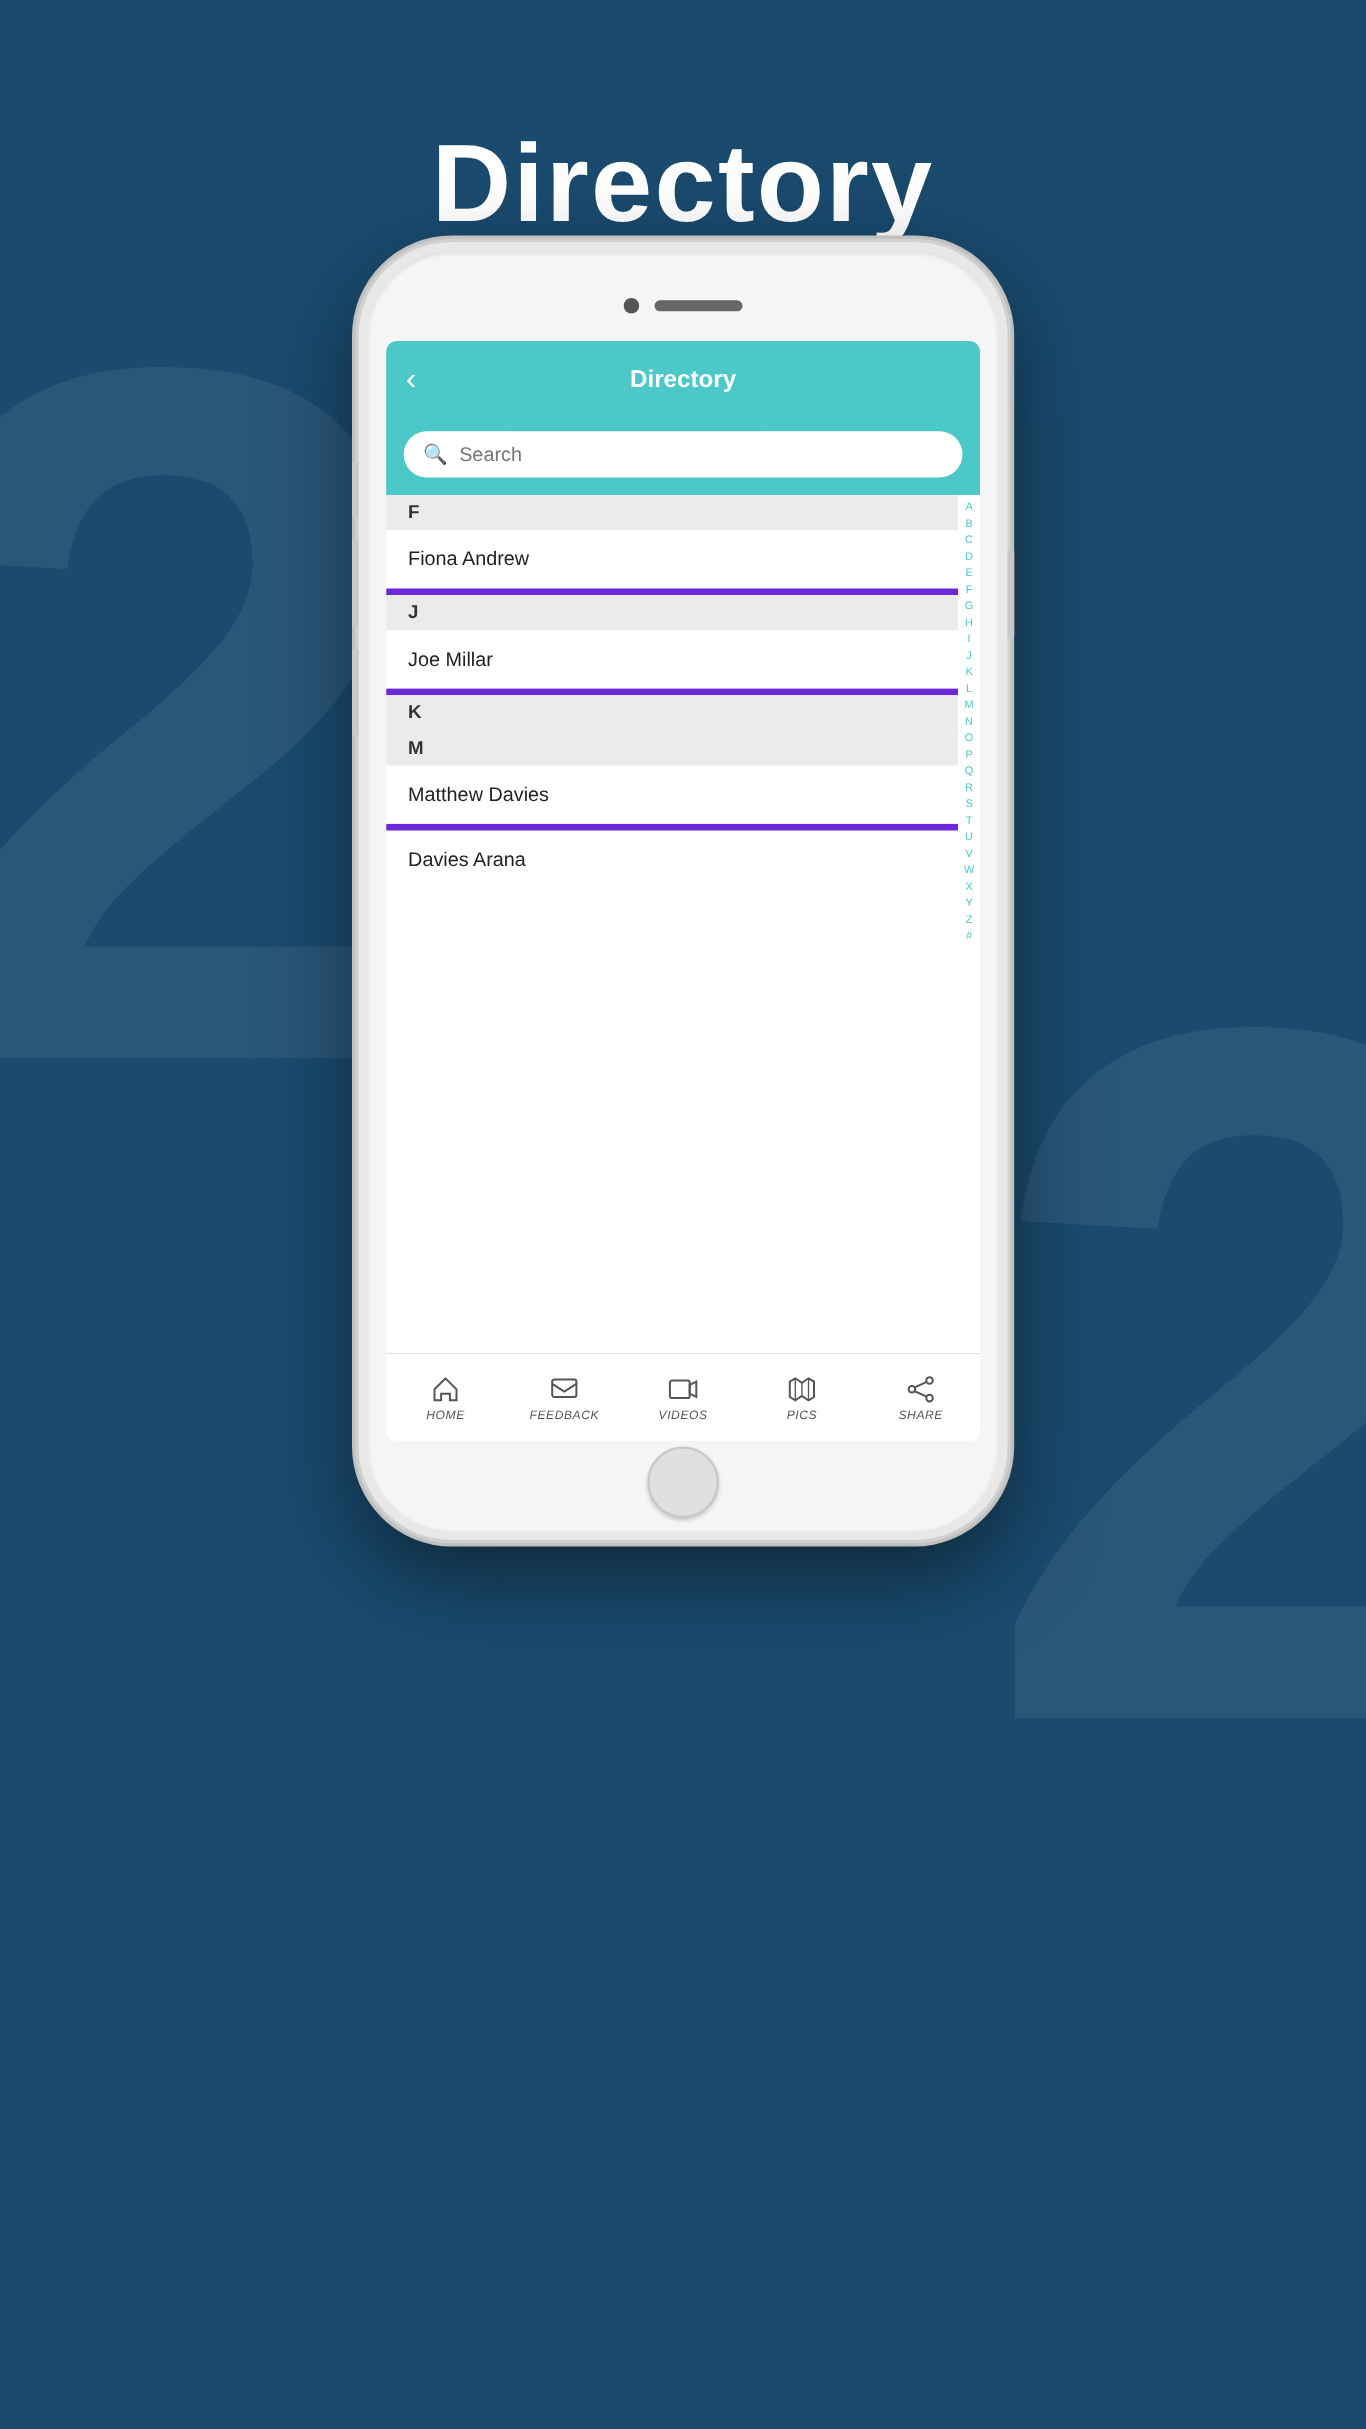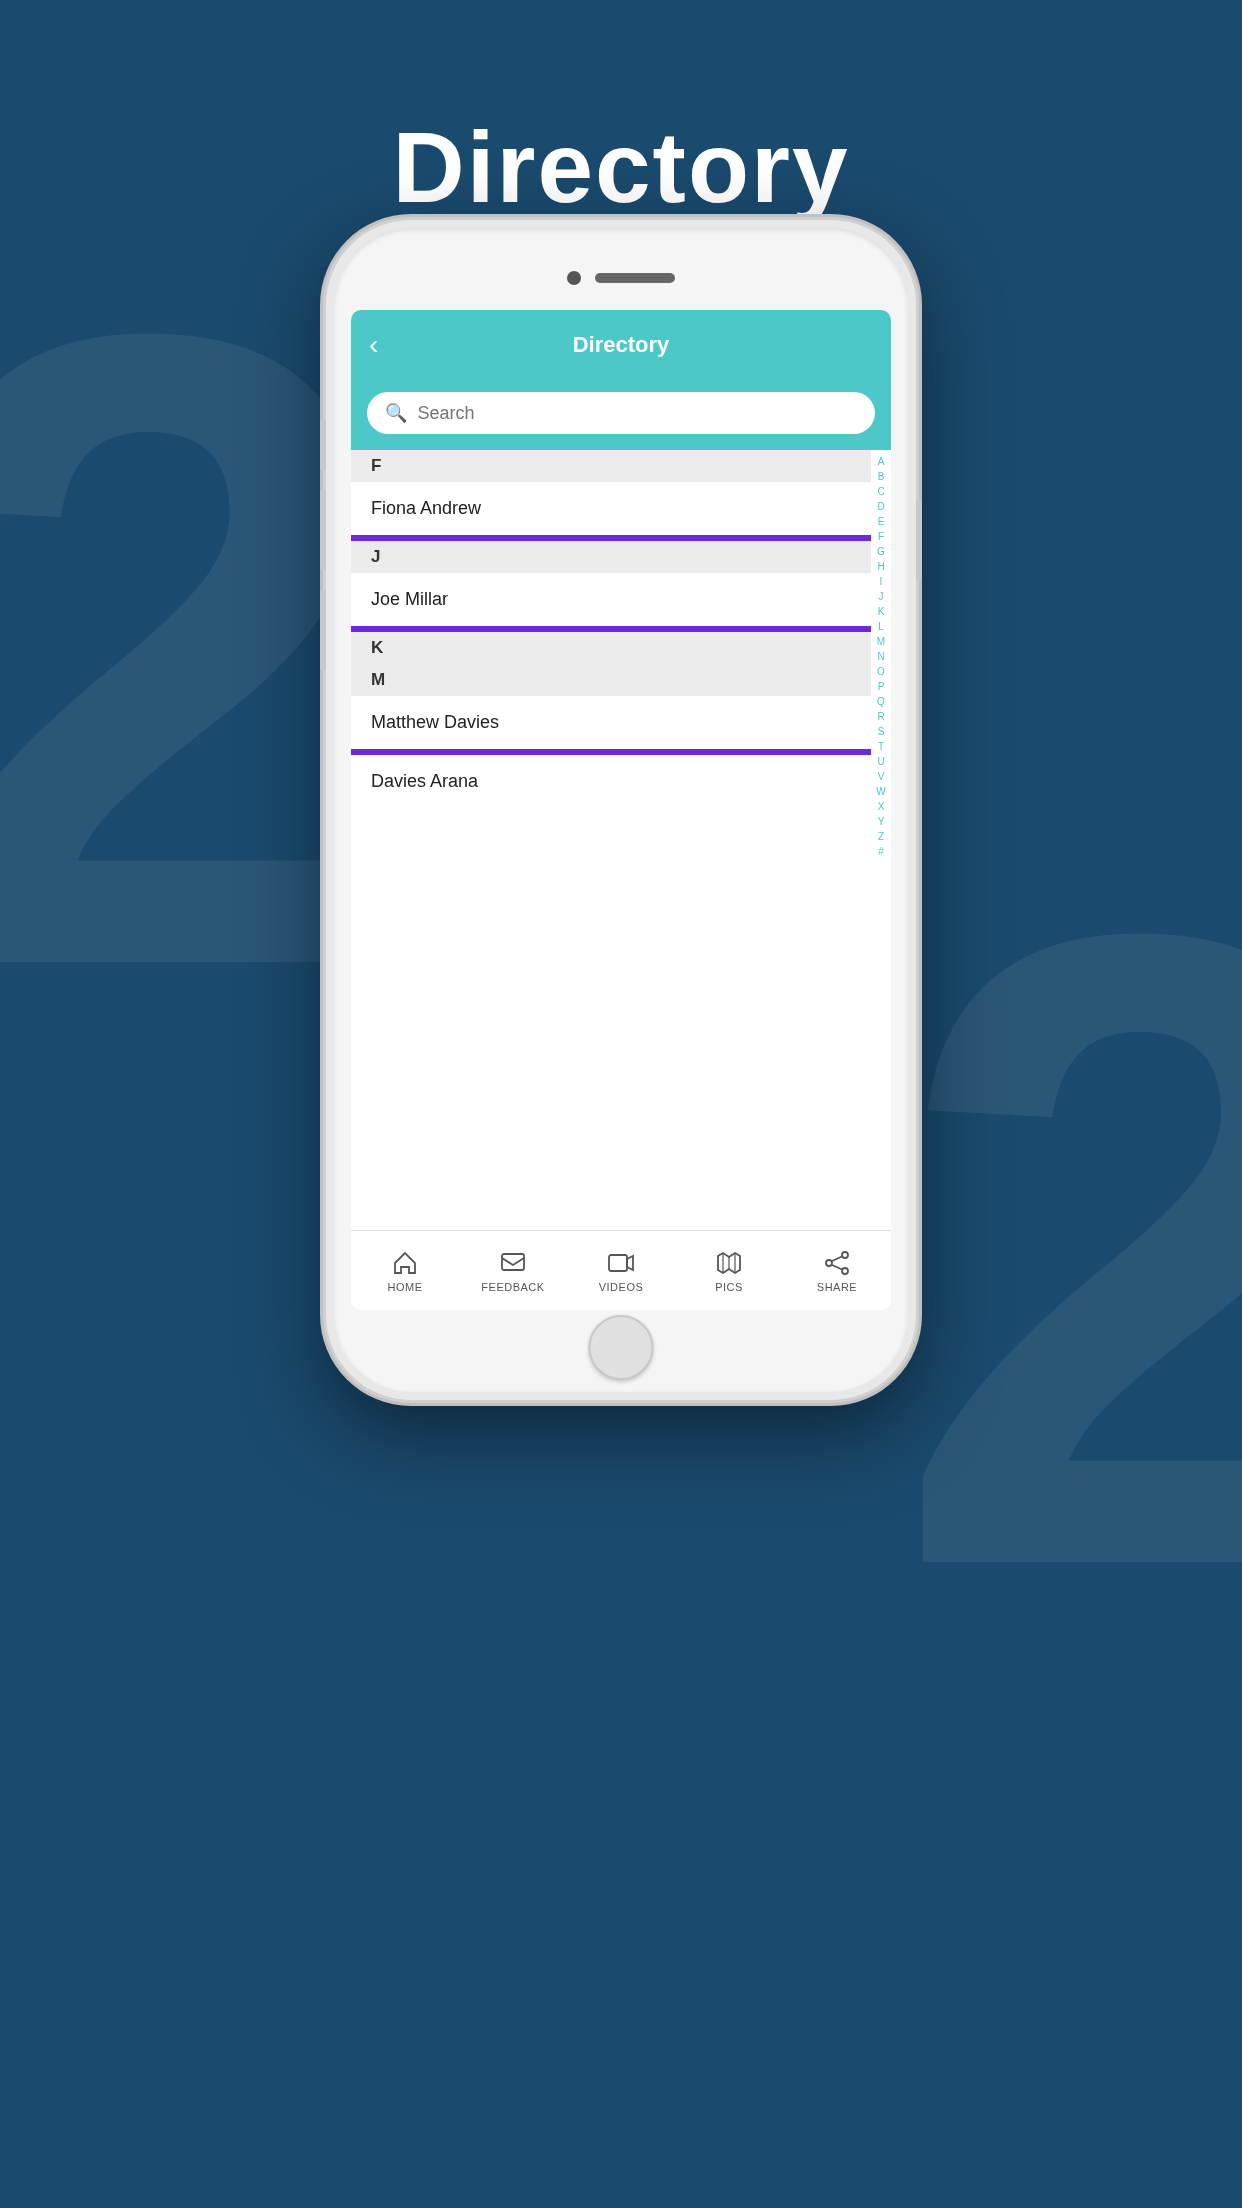--- a/index.html
+++ b/index.html
@@ -280,20 +280,21 @@
 
     
     .tab-bar {
       height: 80px;
       background: white;
       border-top: 1px solid #e0e0e0;
       display: flex;
       align-items: center;
       justify-content: flex-start;
       flex-shrink: 0;
+      font-style: italic;
     }
 
     .tab-item {
       display: flex;
       flex-direction: column;
       align-items: center;
       gap: 4px;
       cursor: pointer;
       flex: 1;
     }

